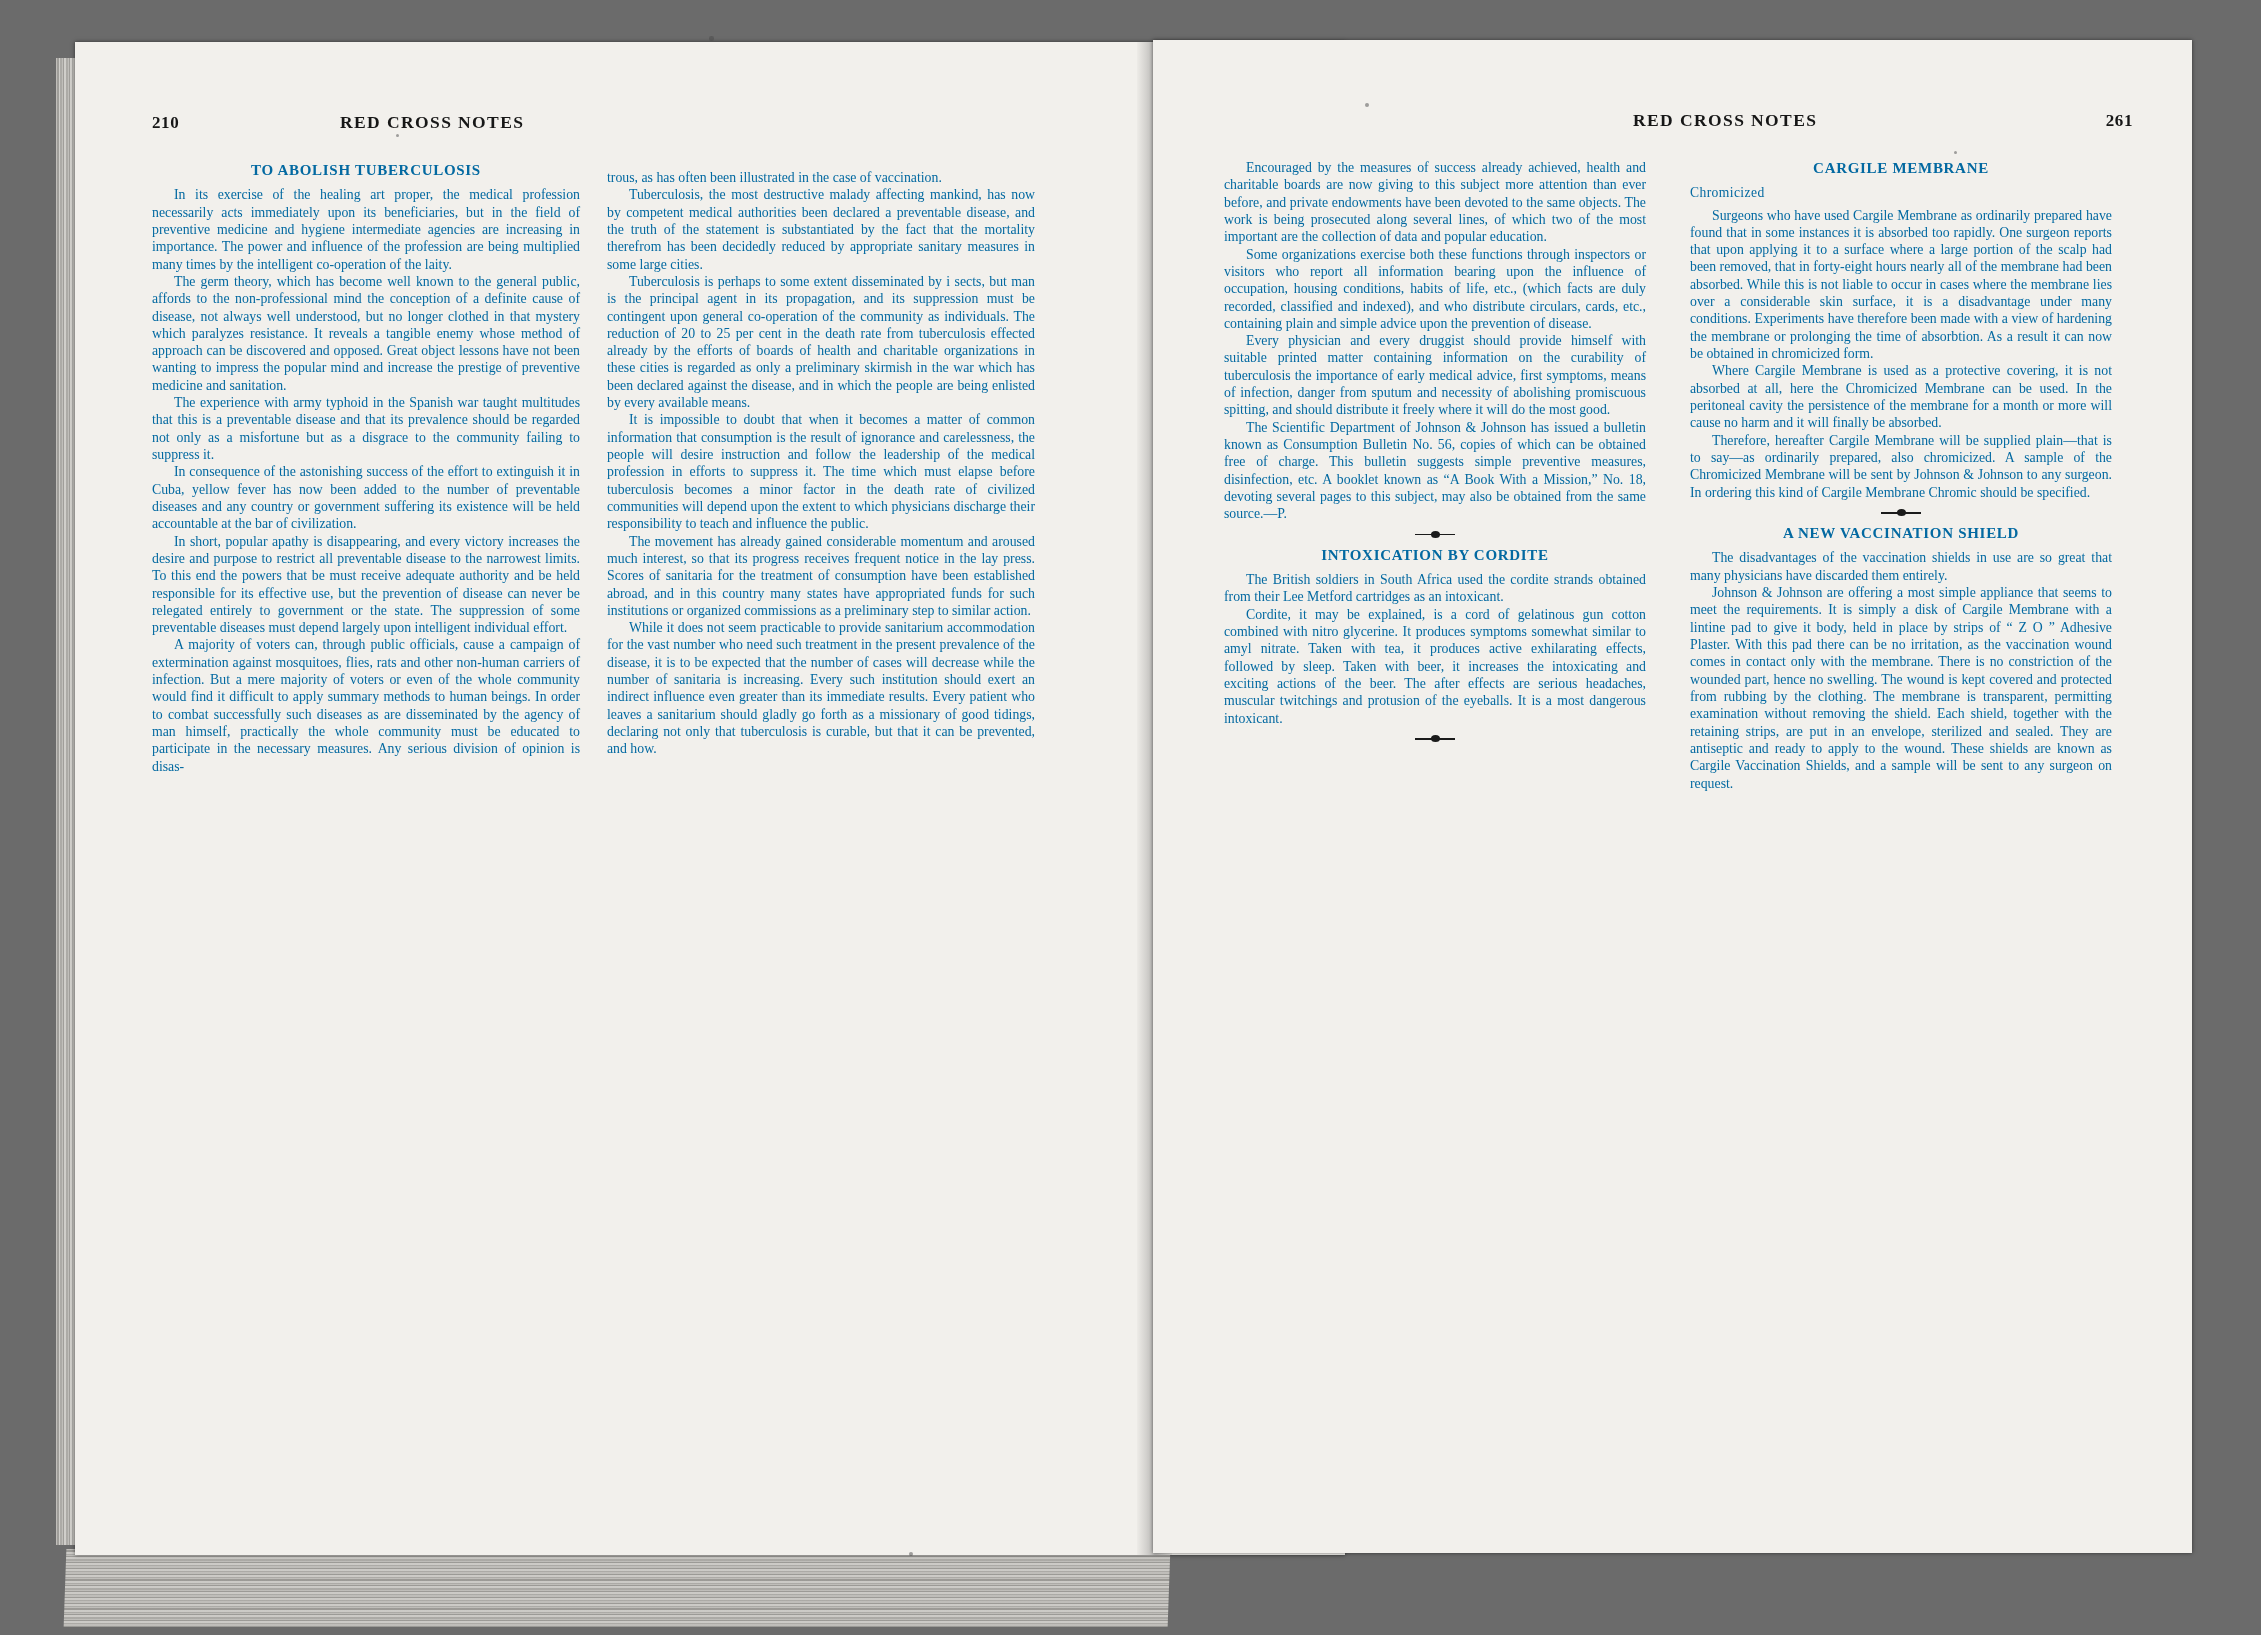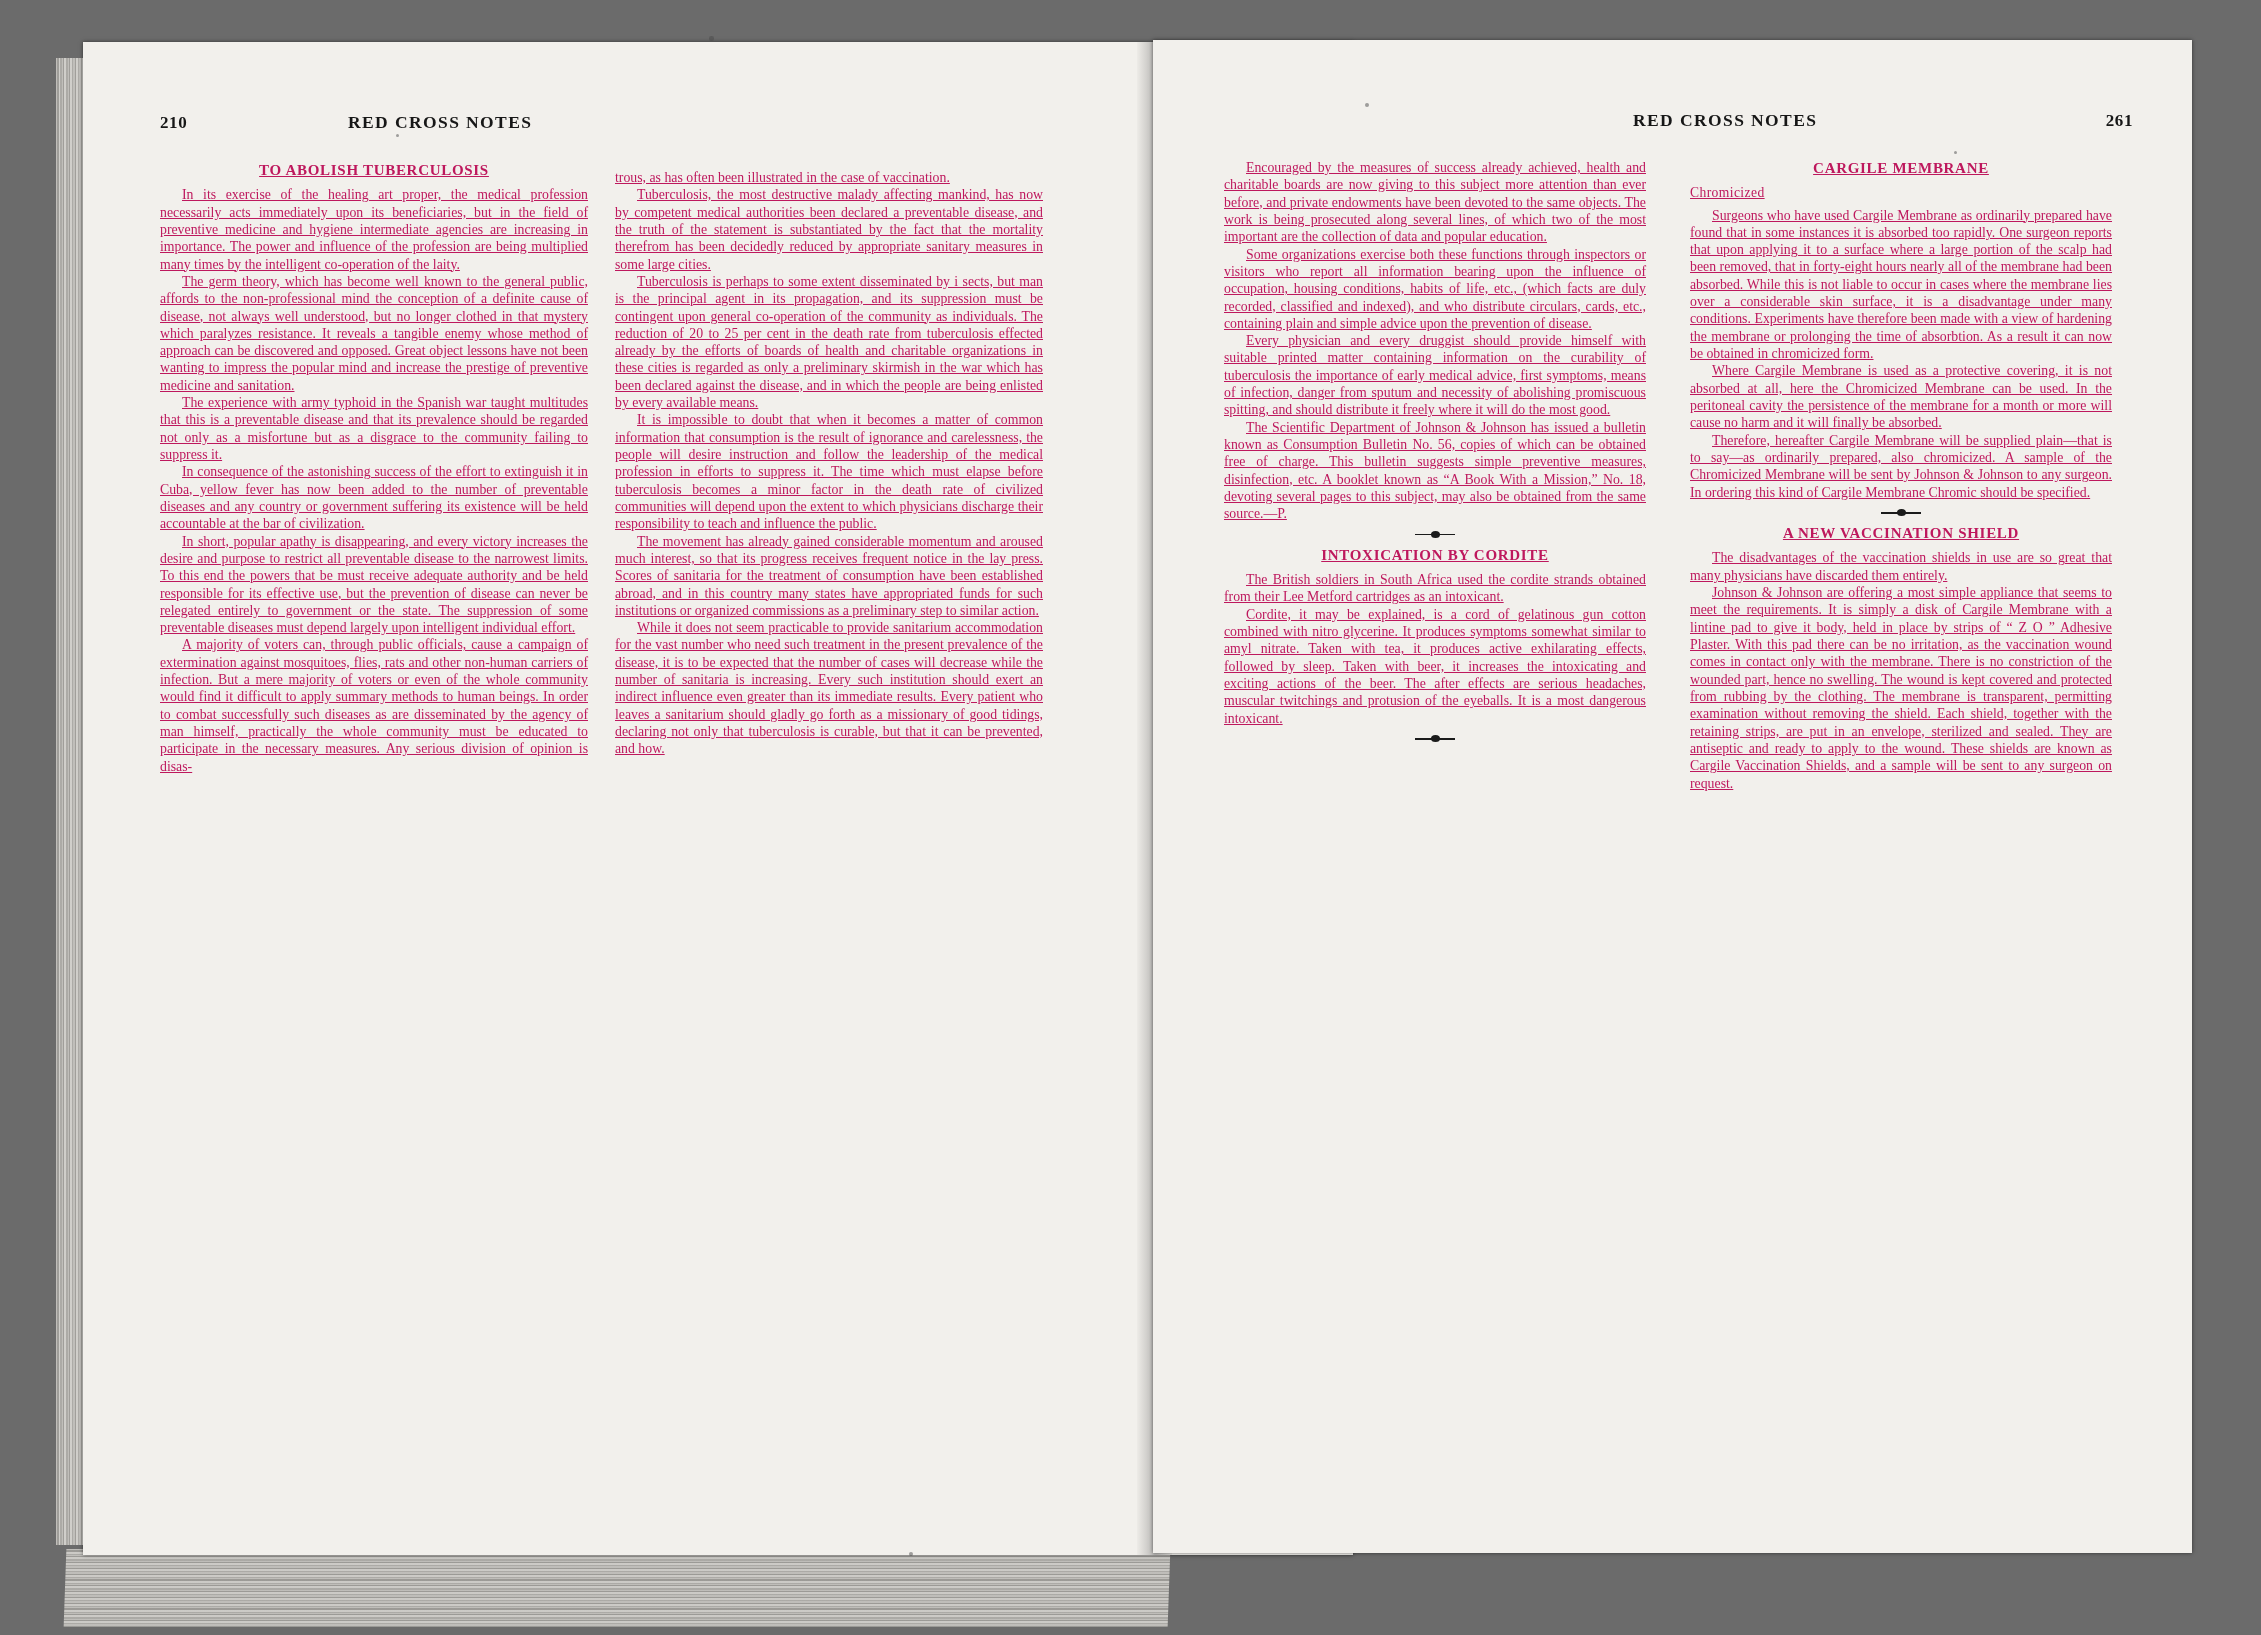--- a/index.html
+++ b/index.html
@@ -26,21 +26,21 @@
     inset: 0;
     background: #6b6b6b;
   }
   
   .sheet {
     position: absolute;
     background: #f2f0ec;
     box-shadow: 0 0 3.9px rgba(0,0,0,0.55);
   }
   .sheet-left {
-    left: 83px;
+    left: 75px;
     top: 42px;
     width: 1270px;
     height: 1513px;
   }
   .sheet-right {
     left: 1153px;
     top: 40px;
     width: 1039px;
     height: 1513px;
   }
@@ -106,22 +106,21 @@
     position: absolute;
     top: 48px;
     display: flex;
   }
   .col {
     font-size: 13.8px;
     line-height: 1.255;
     text-align: justify;
     text-justify: inter-word;
     hyphens: manual;
-    color: #be185d;
-    text-decoration: underline;
+    color: #0369a1;
   }
   .col p {
     margin: 0;
     text-indent: 22px;
   }
   .col p.noind { text-indent: 0; }
   h2.sec {
     margin: 0 0 6.5px 0;
     font-size: 15px;
     font-weight: bold;

